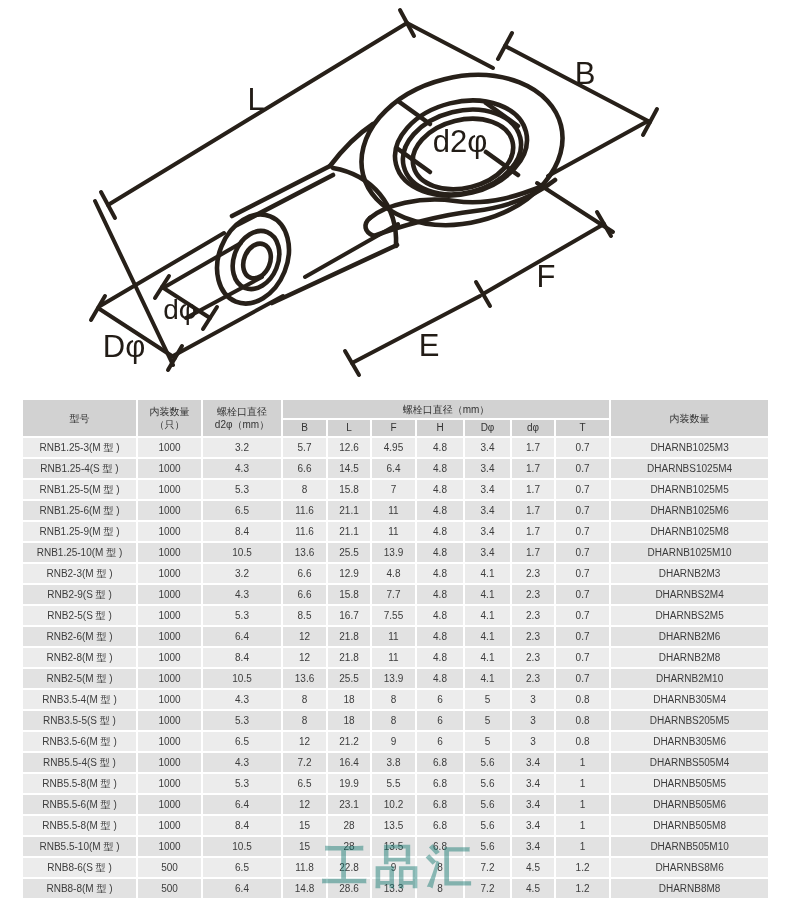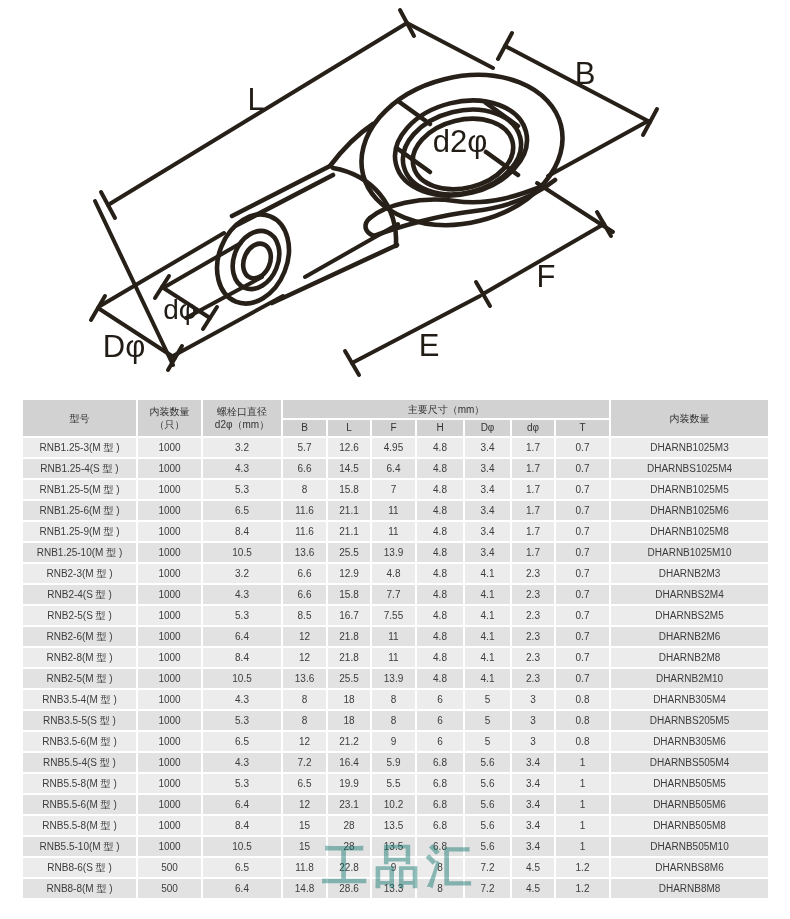--- a/index.html
+++ b/index.html
@@ -134,21 +134,21 @@
       <tr class="h1">
         <th rowspan="2">型号</th>
         <th rowspan="2" class="twolines">
           <span>内装数量</span><br>
           <span>（只）</span>
         </th>
         <th rowspan="2" class="twolines">
           <span>螺栓口直径</span><br>
           <span>d2φ（mm）</span>
         </th>
-        <th colspan="7">主要尺寸（mm）</th>
+        <th colspan="7">螺栓口直径（mm）</th>
         <th rowspan="2">内装数量</th>
       </tr>
       <tr class="h2">
         <th>B</th>
         <th>L</th>
         <th>F</th>
         <th>H</th>
         <th>Dφ</th>
         <th>dφ</th>
         <th>T</th>
@@ -240,21 +240,21 @@
           <td>6.6</td>
           <td>12.9</td>
           <td>4.8</td>
           <td>4.8</td>
           <td>4.1</td>
           <td>2.3</td>
           <td>0.7</td>
           <td>DHARNB2M3</td>
         </tr>
         <tr>
-          <td>RNB2-4(S 型 )</td>
+          <td>RNB2-9(S 型 )</td>
           <td>1000</td>
           <td>4.3</td>
           <td>6.6</td>
           <td>15.8</td>
           <td>7.7</td>
           <td>4.8</td>
           <td>4.1</td>
           <td>2.3</td>
           <td>0.7</td>
           <td>DHARNBS2M4</td>
@@ -349,21 +349,21 @@
           <td>3</td>
           <td>0.8</td>
           <td>DHARNB305M6</td>
         </tr>
         <tr>
           <td>RNB5.5-4(S 型 )</td>
           <td>1000</td>
           <td>4.3</td>
           <td>7.2</td>
           <td>16.4</td>
-          <td>5.9</td>
+          <td>3.8</td>
           <td>6.8</td>
           <td>5.6</td>
           <td>3.4</td>
           <td>1</td>
           <td>DHARNBS505M4</td>
         </tr>
         <tr>
           <td>RNB5.5-8(M 型 )</td>
           <td>1000</td>
           <td>5.3</td>

